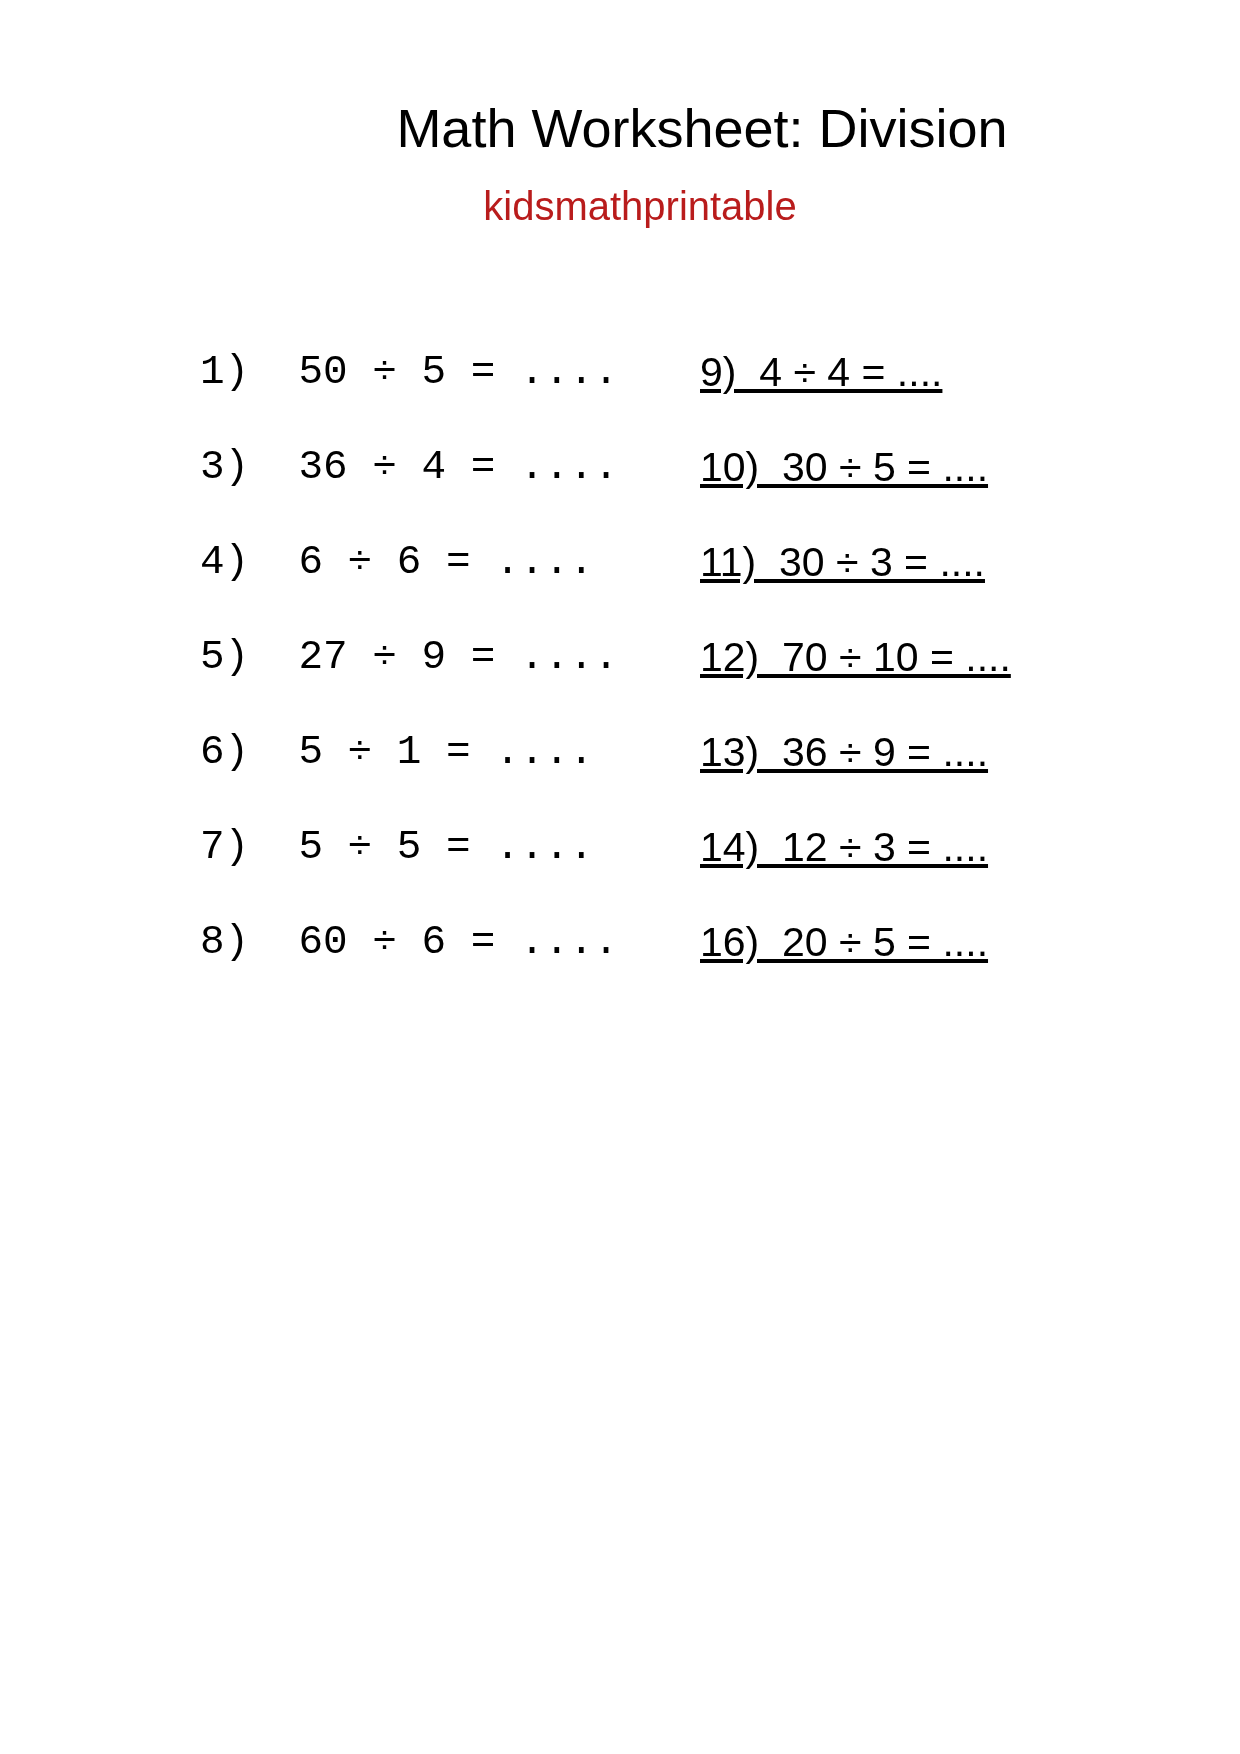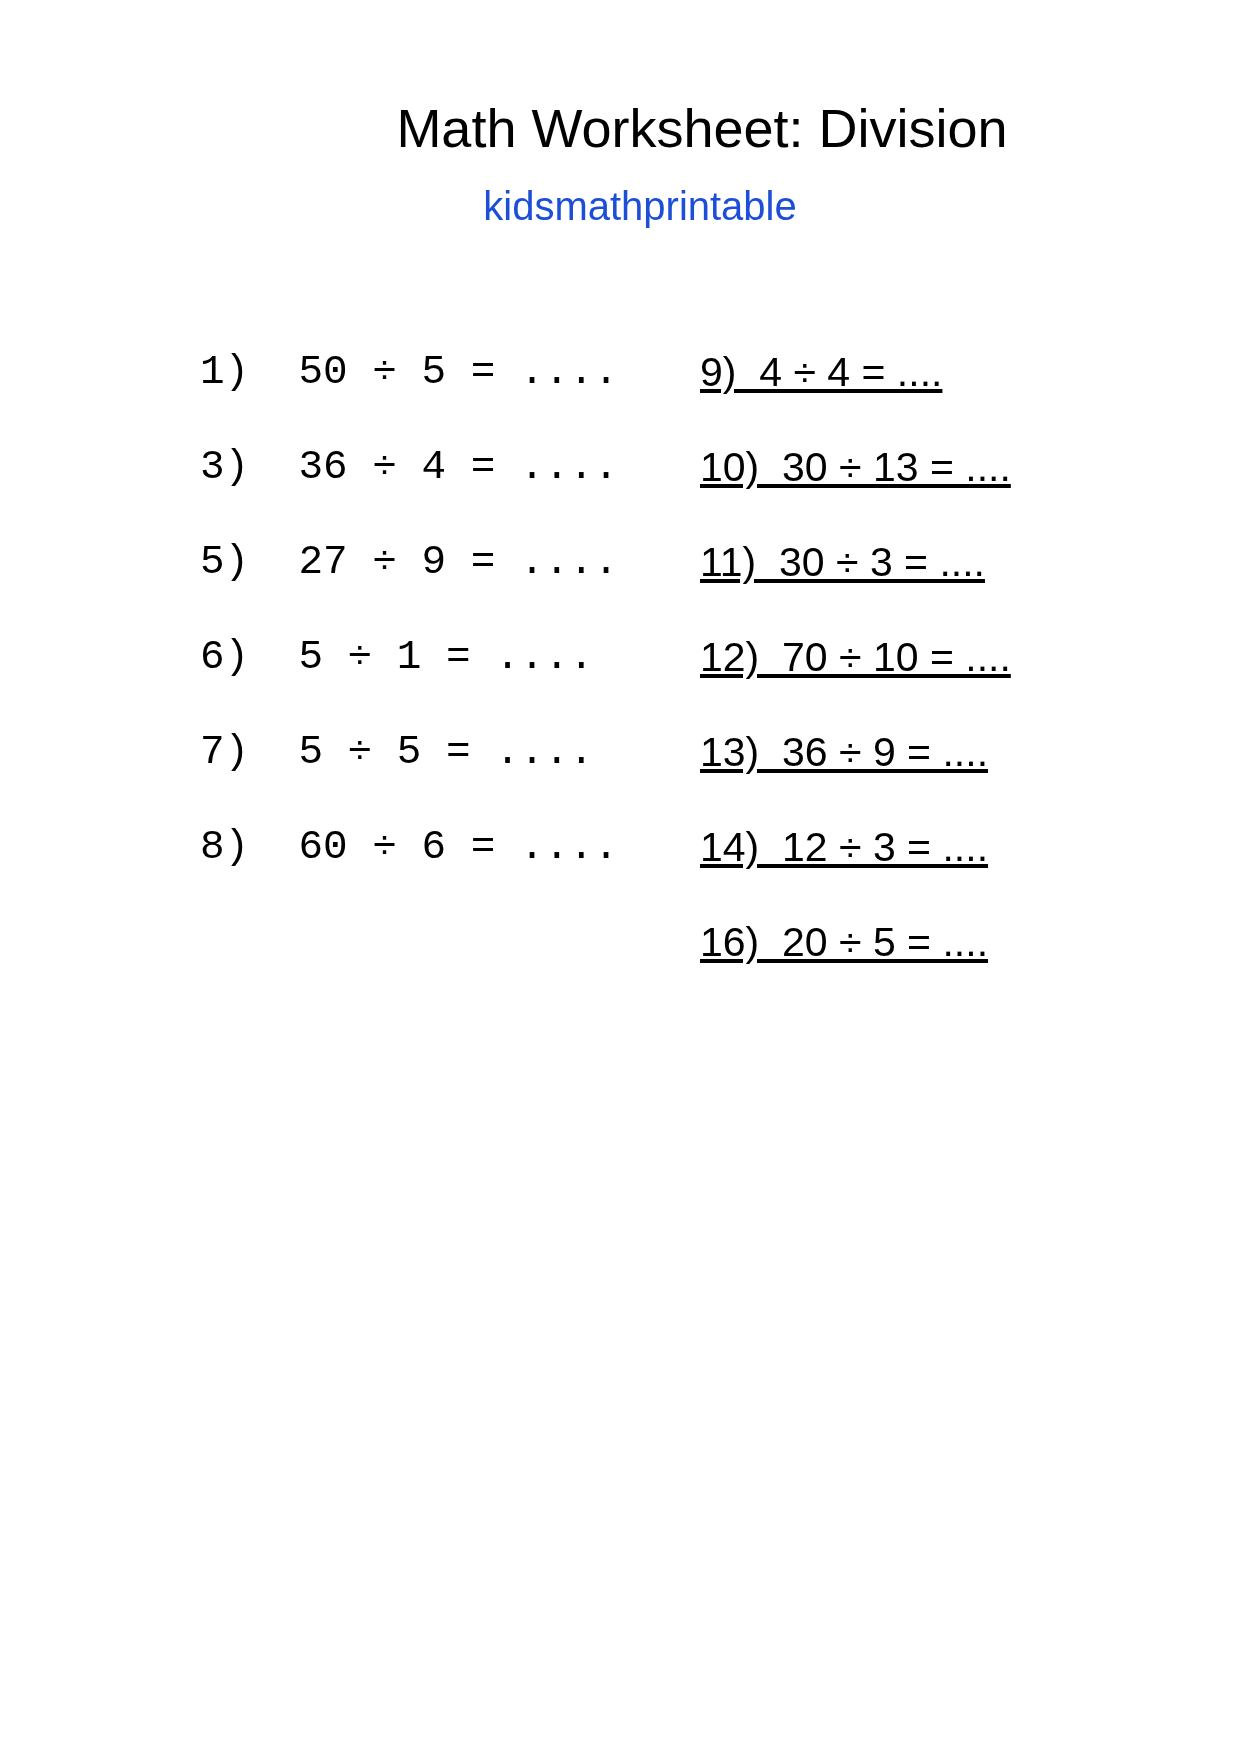--- a/index.html
+++ b/index.html
@@ -7,47 +7,48 @@
       width: 1240px; height: 1754px; position: relative; overflow: hidden;
       font-family: "Liberation Sans", sans-serif; color: #000;
     }
     .title {
       position: absolute; left: 12px; width: 1240px; top: 96px;
       text-align: center; font-size: 54px; line-height: 64px;
       padding-left: 140px; box-sizing: border-box; white-space: nowrap;
     }
     .subtitle {
       position: absolute; top: 182px; left: 0; width: 1220px;
-      text-align: center; font-size: 40px; line-height: 48px; color: #1d4ed8;
+      text-align: center; font-size: 40px; line-height: 48px; color: #b91c1c;
       padding-left: 60px; box-sizing: border-box;
     }
     .col { position: absolute; top: 349px; }
     .col.left { left: 200px; font-family: Liberation Mono, monospace; }
     .col.right { left: 700px; text-decoration: underline; }
     .problem {
       font-size: 41px; line-height: 46px; height: 46px; white-space: pre;
       margin-bottom: 49px;
     }
   </style>
 </head>
 <body>
 
 <div class="title">Math Worksheet: Division</div>
 <div class="subtitle">kidsmathprintable</div>
 
 <div class="col left">
   <div class="problem">1)  50 ÷ 5 = ....</div>
   <div class="problem">3)  36 ÷ 4 = ....</div>
+  <div class="problem">4)  6 ÷ 6 = ....</div>
   <div class="problem">5)  27 ÷ 9 = ....</div>
   <div class="problem">6)  5 ÷ 1 = ....</div>
   <div class="problem">7)  5 ÷ 5 = ....</div>
   <div class="problem">8)  60 ÷ 6 = ....</div>
 </div>
 
 <div class="col right">
   <div class="problem">9)  4 ÷ 4 = ....</div>
-  <div class="problem">10)  30 ÷ 13 = ....</div>
+  <div class="problem">10)  30 ÷ 5 = ....</div>
   <div class="problem">11)  30 ÷ 3 = ....</div>
   <div class="problem">12)  70 ÷ 10 = ....</div>
   <div class="problem">13)  36 ÷ 9 = ....</div>
   <div class="problem">14)  12 ÷ 3 = ....</div>
   <div class="problem">16)  20 ÷ 5 = ....</div>
 </div>
 
 </body></html>

